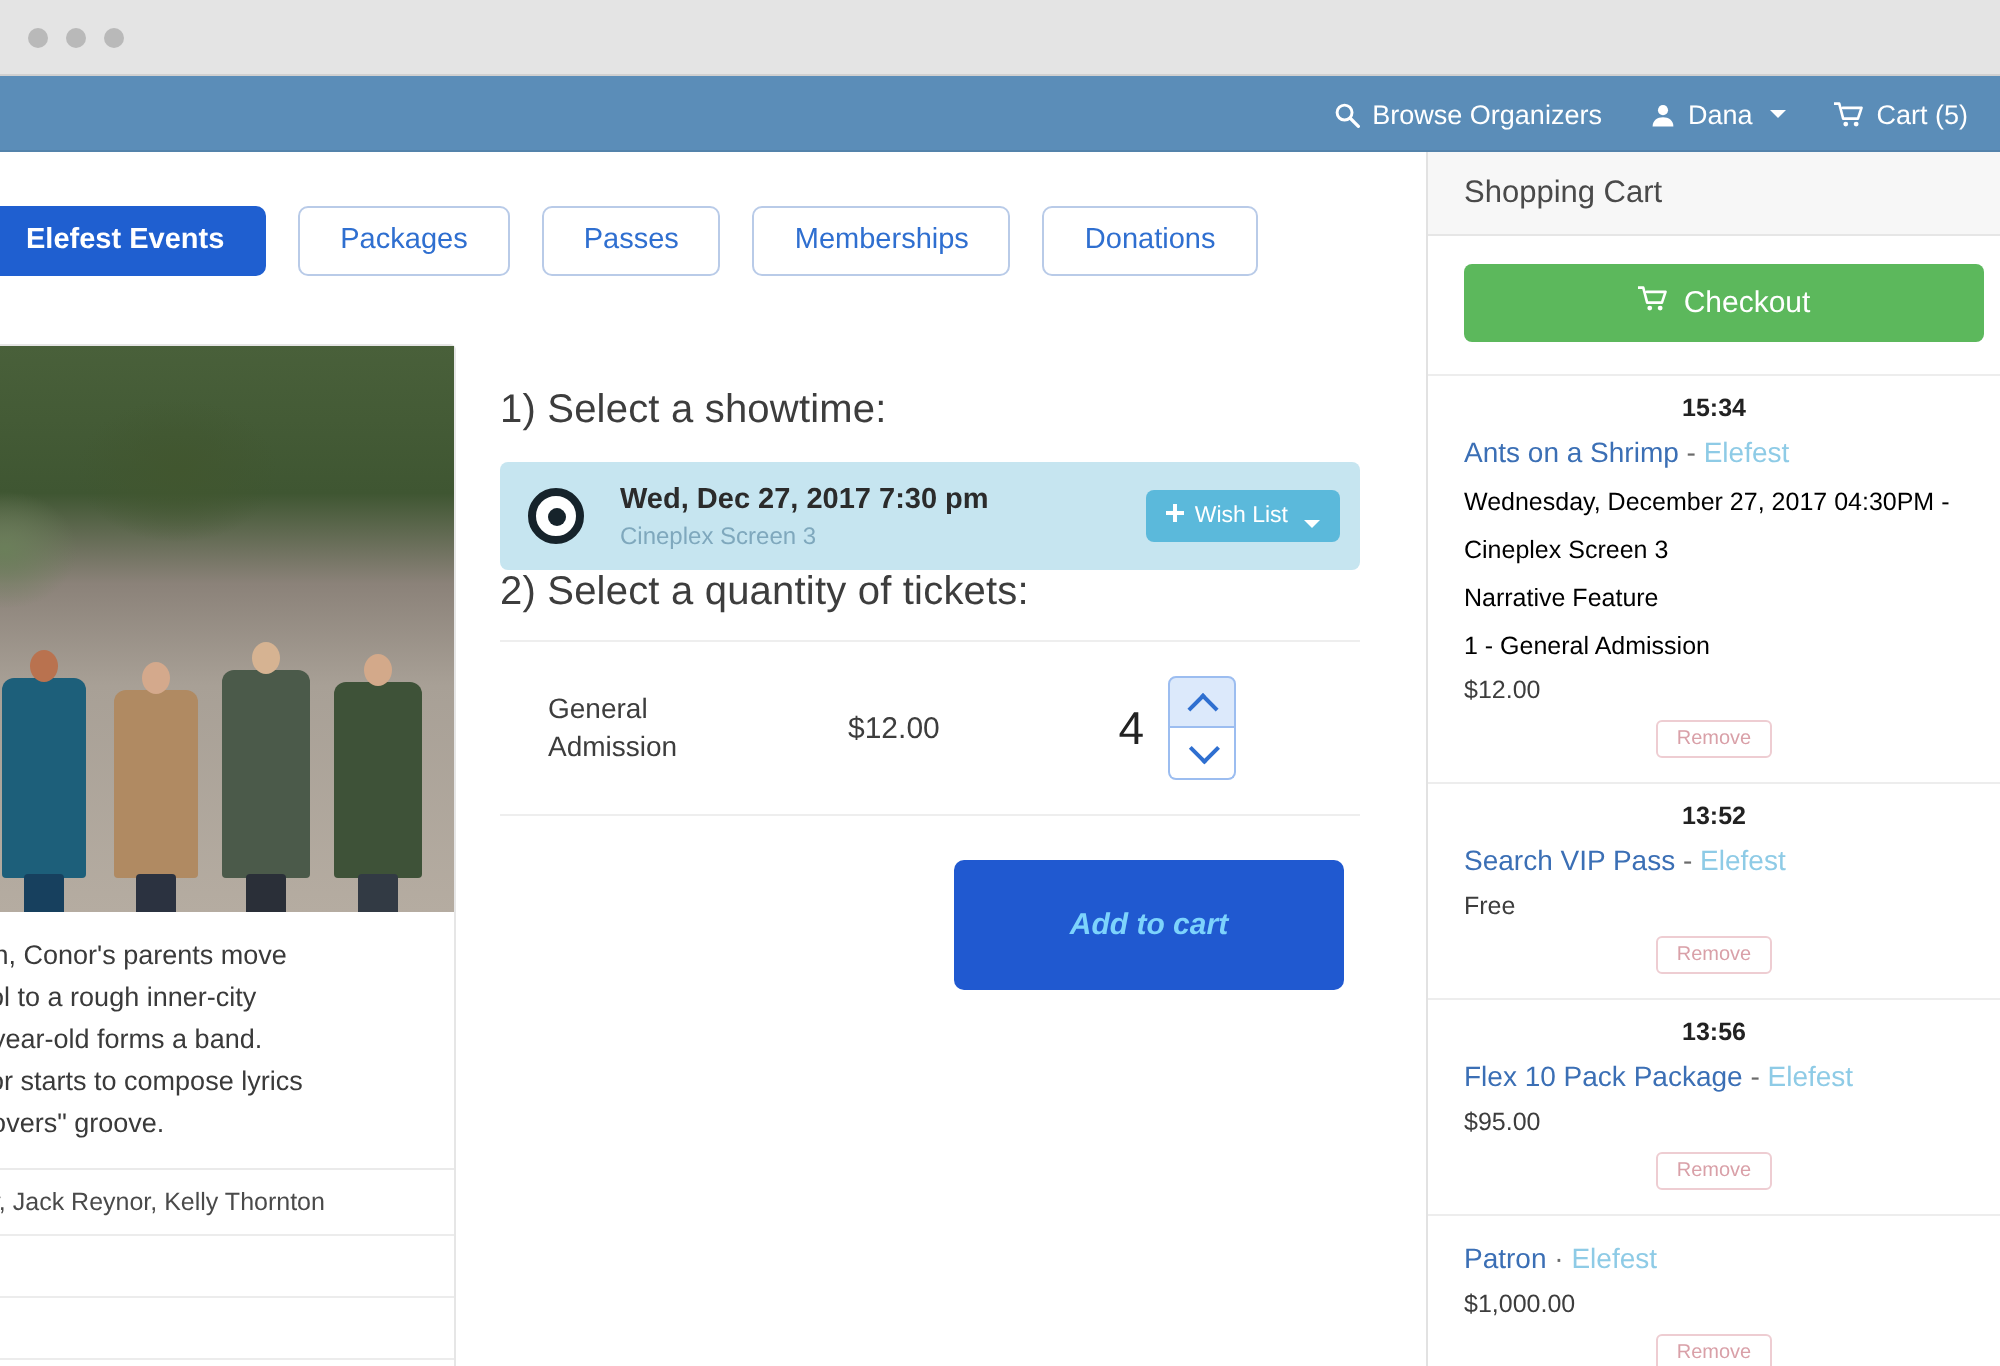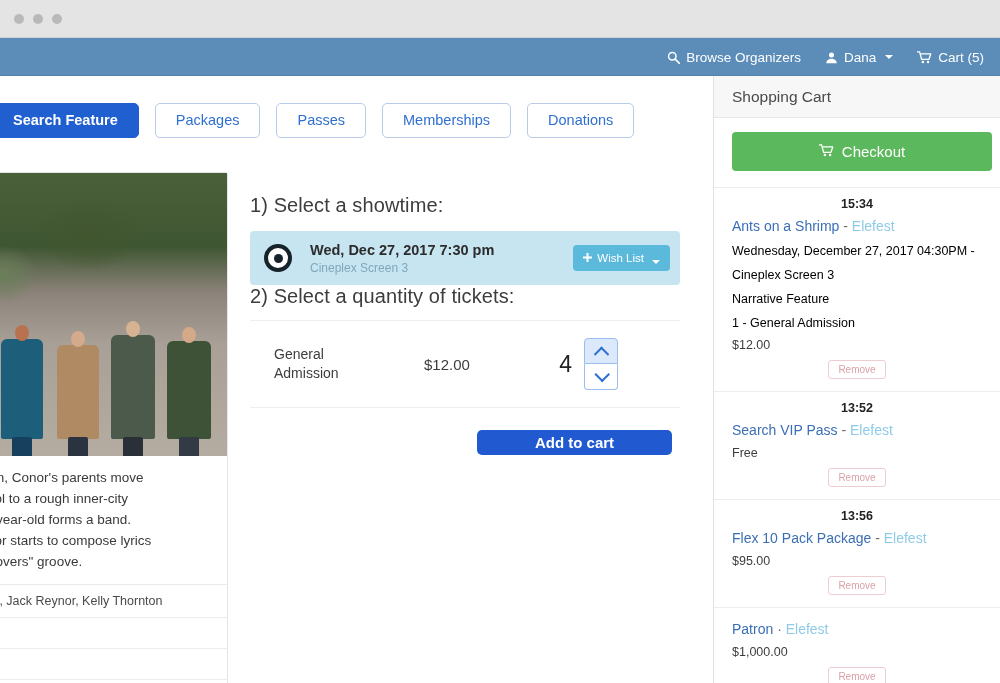--- a/index.html
+++ b/index.html
@@ -107,22 +107,22 @@
     justify-content: center; cursor: pointer; background: #fff;
   }
   .st-up { background: #dce9fb; border-radius: 4px 4px 0 0; }
   .st-down { border-top: none; border-radius: 0 0 4px 4px; }
   .chev { width: 11px; height: 11px; border-right: 2.6px solid #2f6fd0; border-bottom: 2.6px solid #2f6fd0; }
   .chev.up { transform: rotate(-135deg) translate(-2px,-2px); }
   .chev.down { transform: rotate(45deg) translate(-1px,-2px); }
 
   .addcart-wrap { margin-top: 22px; display: flex; justify-content: flex-end; padding-right: 8px; }
   .addcart {
-    background: #2059d0; color: #ffffff; border: none; border-radius: 5px;
-    font-size: 15px; font-weight: bold; padding: 4px 0; width: 195px; cursor: pointer;
+    background: #2059d0; color: #7dd3fc; border: none; border-radius: 5px;
+    font-size: 15px; font-weight: bold; padding: 24px 0; width: 195px; cursor: pointer; font-style: italic;
   }
 
   
   .cart {
     position: absolute; left: 713px; top: 76px; width: 287px; height: 607px;
     background: #fff; border-left: 1px solid #e2e2e2; overflow: hidden;
   }
   .cart-head {
     height: 42px; background: #f7f7f7; border-bottom: 1px solid #e6e6e6;
     display: flex; align-items: center; padding-left: 18px;
@@ -189,21 +189,21 @@
             <circle cx="13.4" cy="13.6" r="1.5" fill="#fff"></circle>
           </svg>
       </span>
       <span>Cart (5)</span>
     </div>
   </div>
 
   <div class="page">
 
     <div class="tabs">
-      <div class="tab active"><span>Search Feature</span></div>
+      <div class="tab active"><span>Elefest Events</span></div>
       <div class="tab"><span>Packages</span></div>
       <div class="tab"><span>Passes</span></div>
       <div class="tab"><span>Memberships</span></div>
       <div class="tab"><span>Donations</span></div>
     </div>
 
     <div class="movie-card">
       <div class="movie-img">
 
         <div class="fig" style="left:62px;width:42px;height:100px;background:#1d5f7a;">

